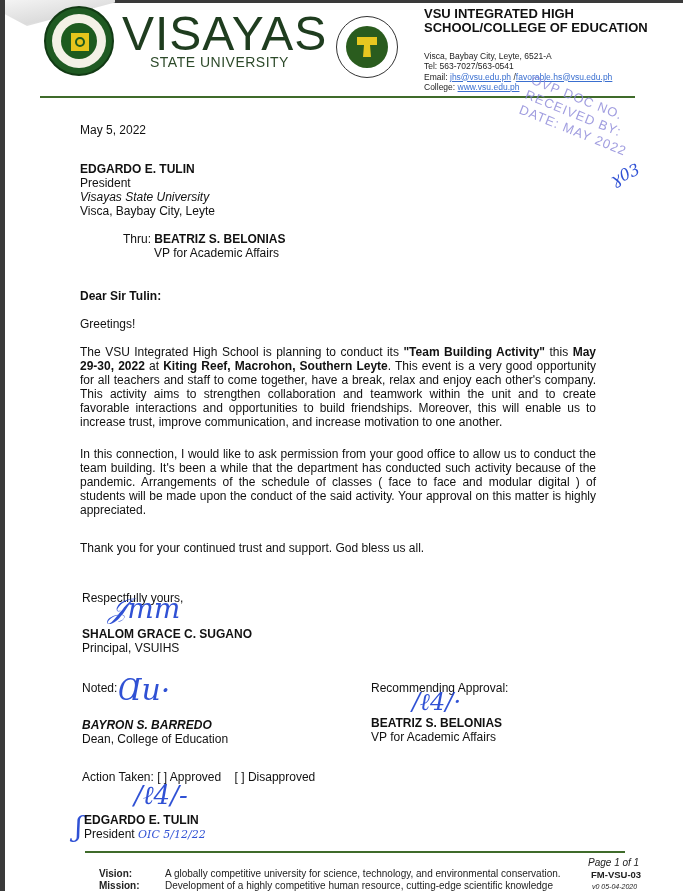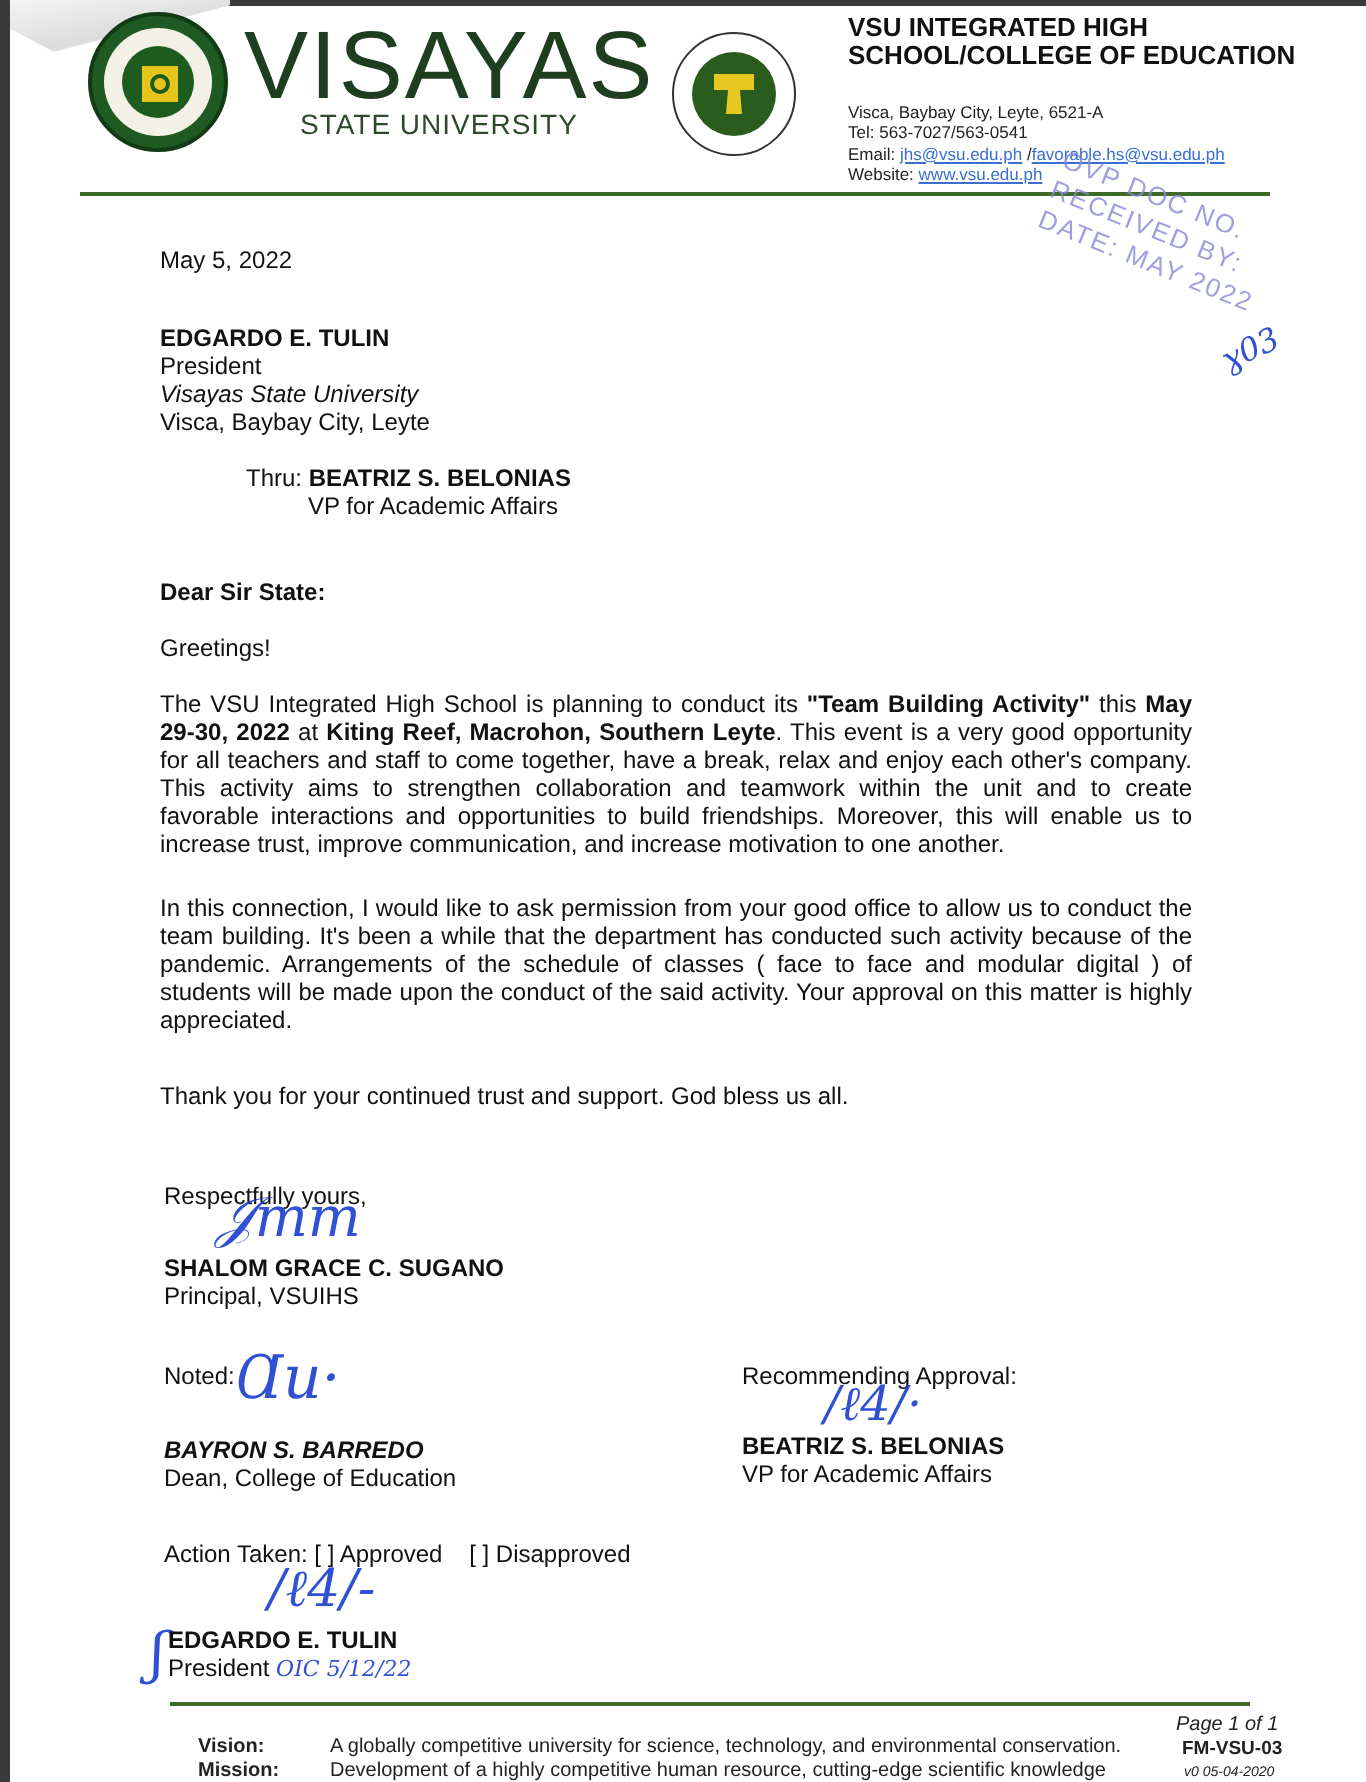--- a/index.html
+++ b/index.html
@@ -72,21 +72,21 @@
 </div>
 <div class="ihs-title">VSU INTEGRATED HIGH SCHOOL/COLLEGE OF EDUCATION</div>
 <div class="ihs-info">
   <div>Visca, Baybay City, Leyte, 6521-A</div>
   <div>Tel: 563-7027/563-0541</div>
   <div>
     <span>Email:</span>
     <a>jhs@vsu.edu.ph</a><span> /</span><a>favorable.hs@vsu.edu.ph</a>
   </div>
   <div>
-    <span>Website:</span>
+    <span>College:</span>
     <a>www.vsu.edu.ph</a>
   </div>
 </div>
 <div class="hdr-rule"></div>
 
 <div class="stamp">
   <div>OVP DOC NO.</div>
   <div>RECEIVED BY:</div>
   <div>DATE: MAY 2022</div>
 </div>
@@ -97,21 +97,21 @@
 <div class="txt" style="left:80px;top:176px;">President</div>
 <div class="txt" style="left:80px;top:190px;font-style:italic;">Visayas State University</div>
 <div class="txt" style="left:80px;top:204px;">Visca, Baybay City, Leyte</div>
 
 <div class="txt" style="left:123px;top:232px;">
   <span>Thru:</span>
   <span class="b">BEATRIZ S. BELONIAS</span>
 </div>
 <div class="txt" style="left:154px;top:246px;">VP for Academic Affairs</div>
 
-<div class="txt b" style="left:80px;top:289px;">Dear Sir State:</div>
+<div class="txt b" style="left:80px;top:289px;">Dear Sir Tulin:</div>
 <div class="txt" style="left:80px;top:317px;">Greetings!</div>
 
 <div class="para" style="top:345px;">
   <span>The VSU Integrated High School is planning to conduct its </span><span class="b">"Team Building Activity"</span><span> this </span><span class="b">May 29-30, 2022</span><span> at </span><span class="b">Kiting Reef, Macrohon, Southern Leyte</span><span>. This event is a very good opportunity for all teachers and staff to come together, have a break, relax and enjoy each other's company. This activity aims to strengthen collaboration and teamwork within the unit and to create favorable interactions and opportunities to build friendships. Moreover, this will enable us to increase trust, improve communication, and increase motivation to one another.</span>
 </div>
 <div class="para" style="top:447px;">In this connection, I would like to ask permission from your good office to allow us to conduct the team building. It's been a while that the department has conducted such activity because of the pandemic. Arrangements of the schedule of classes ( face to face and modular digital ) of students will be made upon the conduct of the said activity. Your approval on this matter is highly appreciated.</div>
 <div class="para" style="top:541px;">Thank you for your continued trust and support. God bless us all.</div>
 
 <div class="txt" style="left:82px;top:591px;">Respectfully yours,</div>
 <div class="sig" style="left:108px;top:592px;font-size:28px;">𝒥mm</div>

